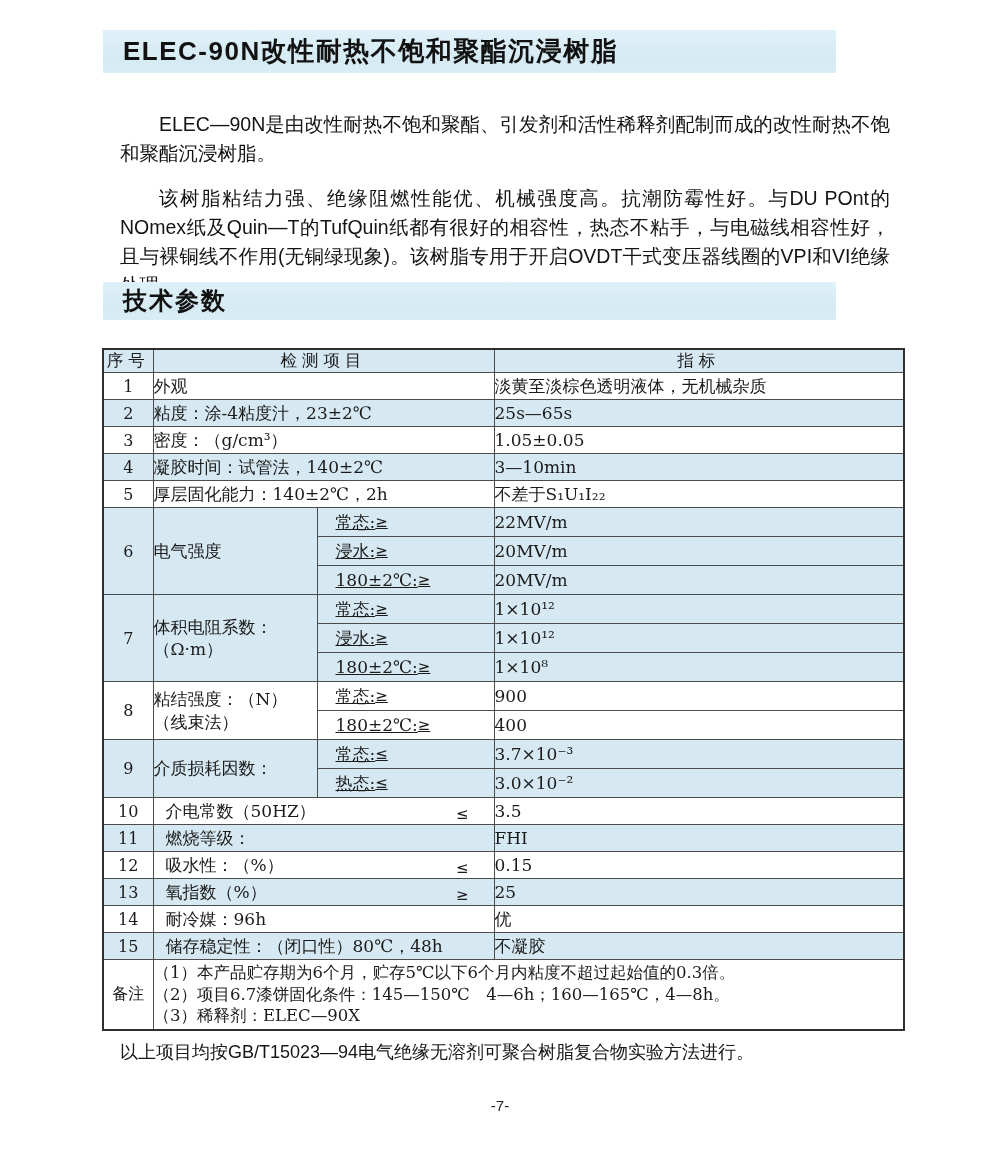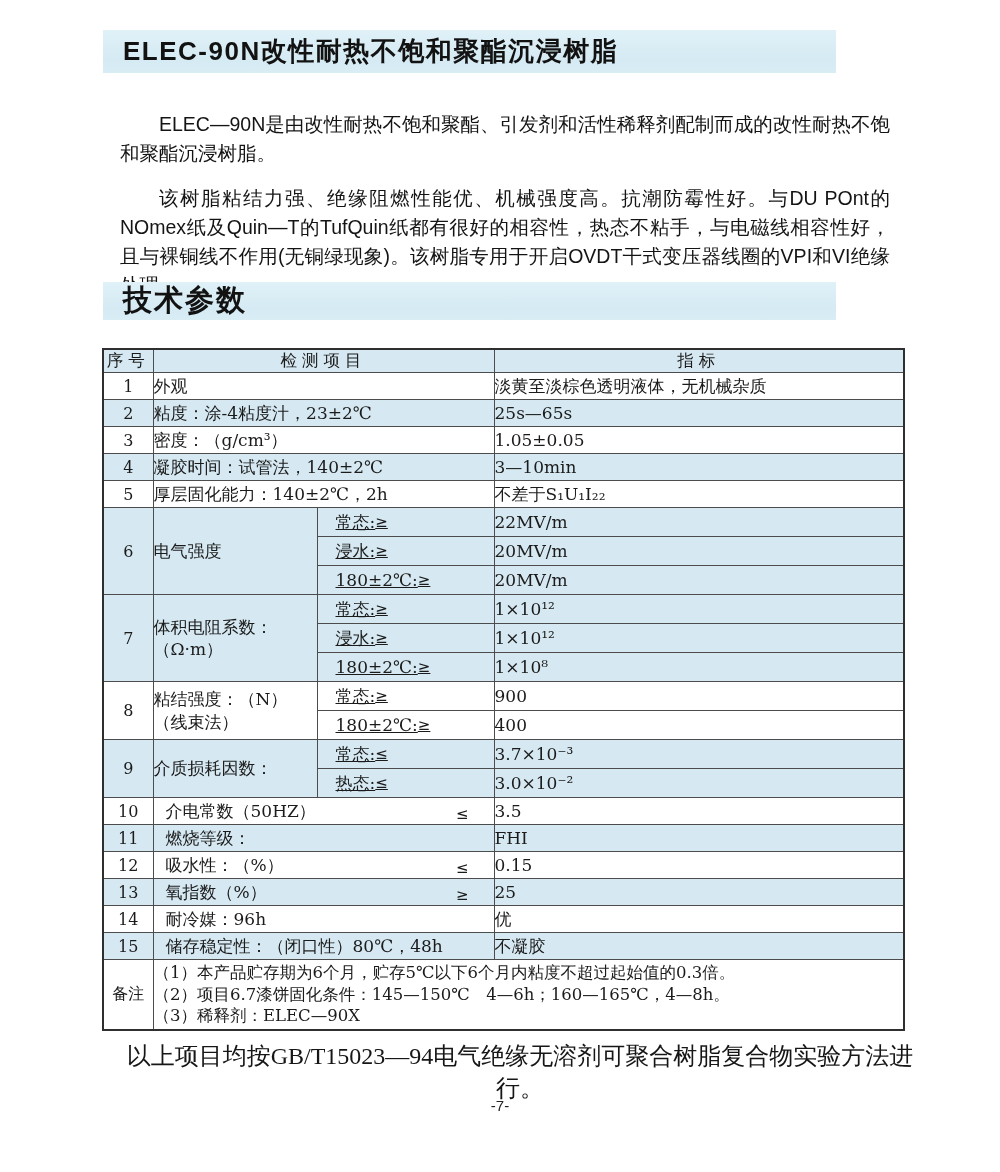--- a/index.html
+++ b/index.html
@@ -15,21 +15,21 @@
     display:flex;align-items:center;
   }
   #band-title{top:30px;height:43px;}
   #band-section{top:282px;height:38px;}
   .band .band-text{
     font-weight:bold;font-size:26px;letter-spacing:1.5px;
     padding-left:20px;color:#121212;
     font-family:"Liberation Sans","DejaVu Sans",sans-serif;
     transform:scaleY(1.02);
   }
-  #band-section .band-text{font-size:29px;letter-spacing:2px;}
+  #band-section .band-text{font-size:24px;letter-spacing:2px;}
 
   
   .intro{
     position:absolute;left:104px;top:94px;width:802px;
     font-size:19.5px;line-height:29px;text-align:justify;color:#141414;
   }
   .intro p{margin:16px;text-indent:2em;}
 
   
   table.spec{
@@ -56,22 +56,22 @@
          padding:0 25px 0 18px;text-decoration:underline;}
   .split2{display:flex;justify-content:space-between;align-items:flex-end;
           padding:0 25px 0 12px;}
   .c-val{padding-left:55px;}
   .op{font-family:"DejaVu Sans","Liberation Sans",sans-serif;font-size:15px;}
   .c-remark{padding:5px 0 5px 12px;line-height:21.5px;font-size:16.5px;}
 
   
   .footnote{
     position:absolute;left:120px;top:1040px;width:800px;
-    font-family:Liberation Serif, serif;
-    font-size:24px;color:#161616;text-align:center;
+    font-family:Liberation Sans, sans-serif;
+    font-size:18px;color:#161616;
   }
   .pagenum{
     position:absolute;top:1097px;left:0;width:1000px;text-align:center;
     font-size:15px;color:#222;
   }
 </style>
 </head>
 <body>
 
 <div class="band" id="band-title">

